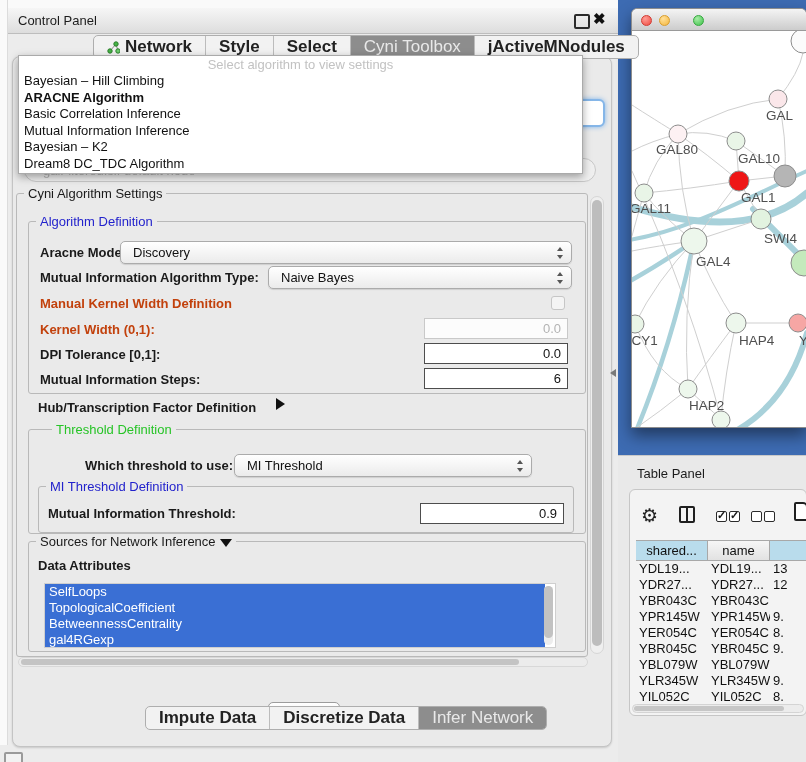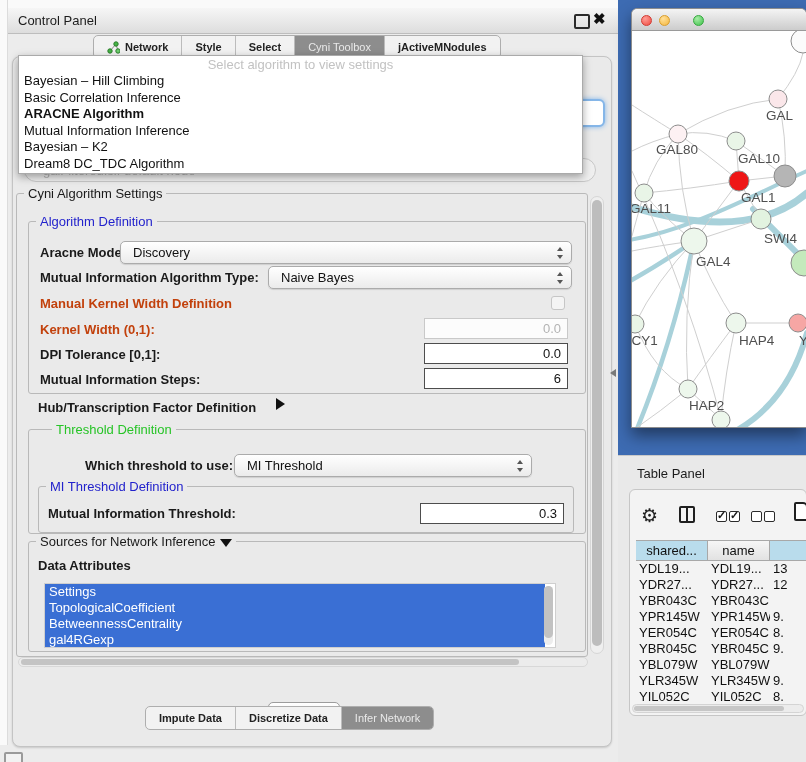--- a/index.html
+++ b/index.html
@@ -18,21 +18,21 @@
                border-bottom:1px solid #bdbdbd;}
   .cp-title{left:18px;top:13px;font-size:13px;color:#1c1c1c;}
   .float-btn{left:574px;top:14px;width:12px;height:11px;border:2px solid #2b2b2b;border-radius:2px;background:transparent;}
   .close-btn{left:593px;top:10px;font-size:15px;font-weight:bold;color:#111;}
 
   .cp-main{left:12px;top:56px;width:598px;height:689px;background:#eaeaea;border:1px solid #c4c4c4;
            border-radius:8px;box-shadow:0 1px 2px rgba(0,0,0,.15);}
 
   .tabbar{display:flex;align-items:stretch;background:#f2f2f2;border:1px solid #aeaeae;border-radius:5px;
           overflow:hidden;z-index:6;height:24px;box-sizing:border-box;}
-  .tabbar .tab{display:flex;align-items:center;gap:5px;padding:0 13px;font-size:11px;font-weight:bold;color:#222;
+  .tabbar .tab{display:flex;align-items:center;gap:5px;padding:0 13px;font-size:17px;font-weight:bold;color:#222;
                border-right:1px solid #bcbcbc;background:transparent;}
   .tabbar .tab:last-child{border-right:none;}
   .tabbar .tab.sel{background:#8d8d8d;color:#e9e9e9;font-weight:normal;}
   .top-tabs{left:93px;top:35px;}
   .bottom-tabs{left:145px;top:706px;}
 
   
   .popup{left:18px;top:55px;width:563px;height:117px;background:#ffffff;border:1px solid #aaaaaa;
          box-shadow:0 3px 8px rgba(0,0,0,.35);z-index:30;}
   .popup .ph{height:17px;line-height:17px;text-align:center;color:#c2c2c2;font-size:13px;}
@@ -166,22 +166,22 @@
         <span class="nowrap">jActiveMNodules</span>
       </div>
     </div>
 
   <div class="abs combo-blue"></div>
   <div class="abs combo-gray nowrap">galFiltered.sif default node</div>
 
   <div class="abs popup" id="algo-popup">
     <div class="ph nowrap">Select algorithm to view settings</div>
   <div class="item nowrap">Bayesian – Hill Climbing</div>
+      <div class="item nowrap bold">ARACNE Algorithm</div>
       <div class="item nowrap">Basic Correlation Inference</div>
-      <div class="item nowrap bold">ARACNE Algorithm</div>
       <div class="item nowrap">Mutual Information Inference</div>
       <div class="item nowrap">Bayesian – K2</div>
       <div class="item nowrap">Dream8 DC_TDC Algorithm</div>
     </div>
 
   <div class="abs group cyni-group"></div>
   <div class="abs gtitle nowrap" style="left:24px;top:187px;">Cyni Algorithm Settings</div>
 
   <div class="abs group alg-group"></div>
   <div class="abs gtitle blue nowrap" style="left:36px;top:215px;">Algorithm Definition</div>
@@ -218,28 +218,28 @@
 
   <div class="abs lbl" style="left:85px;top:458px;">Which threshold to use:</div>
   <div class="abs combo" style="left:234px;top:454px;width:298px;height:23px;">
     <span>MI Threshold</span>
     <span class="spin"></span>
   </div>
 
   <div class="abs group mi-group"></div>
   <div class="abs gtitle blue nowrap" style="left:46px;top:480px;">MI Threshold Definition</div>
   <div class="abs lbl" style="left:48px;top:506px;">Mutual Information Threshold:</div>
-  <div class="abs field" style="left:420px;top:503px;width:144px;height:21px;">0.3</div>
+  <div class="abs field" style="left:420px;top:503px;width:144px;height:21px;">0.9</div>
 
   <div class="abs group src-group"></div>
   <div class="abs gtitle nowrap" style="left:36px;top:535px;"><span>Sources for Network Inference</span><span class="tri-down"></span></div>
   <div class="abs lbl" style="left:38px;top:558px;">Data Attributes</div>
   <div class="abs attr-list" id="attr-list">
 
-  <div class="attr-item">Settings</div>
+  <div class="attr-item">SelfLoops</div>
       <div class="attr-item">TopologicalCoefficient</div>
       <div class="attr-item">BetweennessCentrality</div>
       <div class="attr-item">gal4RGexp</div>
       <div class="attr-scroll">
         <div class="thumb"></div>
       </div>
     </div>
 
   <div class="abs vscroll">
       <div class="thumb"></div>

